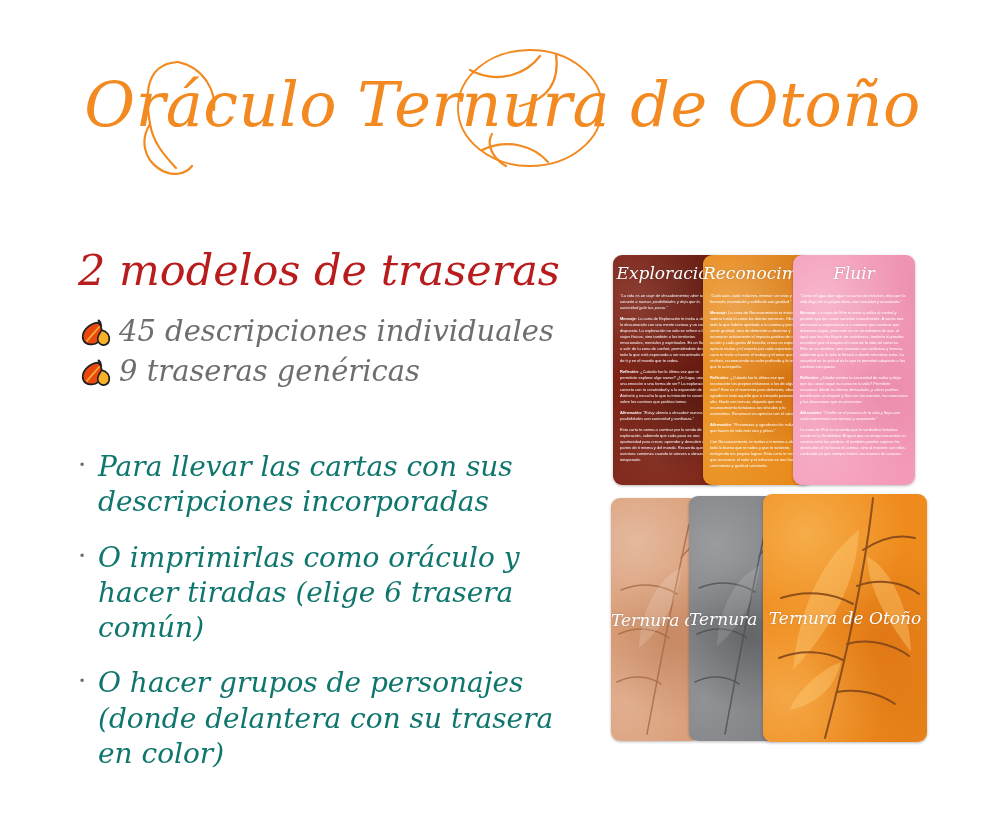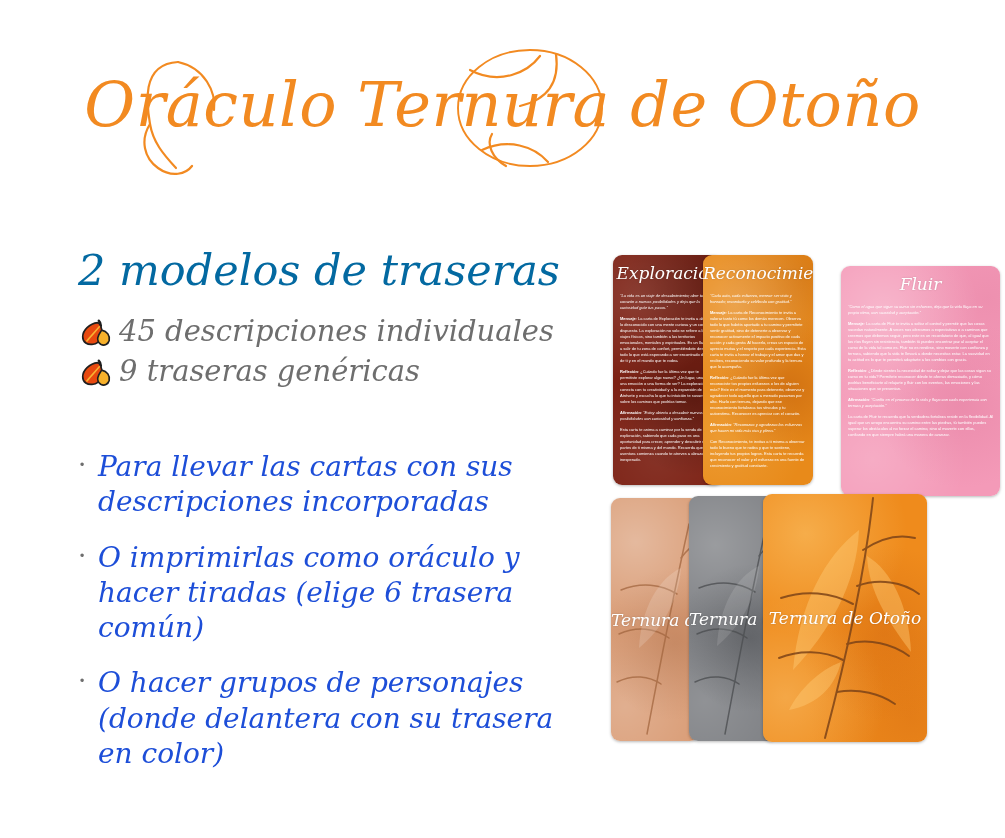--- a/index.html
+++ b/index.html
@@ -50,21 +50,21 @@
     position: absolute;
     left: 78px;
     top: 248px;
     width: 500px;
   }
   #section-heading {
     font-family: "DejaVu Serif", "Liberation Serif", serif;
     font-style: italic;
     font-weight: 400;
     font-size: 43px;
-    color: #0369a1;
+    color: #b91c1c;
     line-height: 1.05;
     margin: 0 0 22px 0;
     white-space: nowrap;
   }
   .feature-row {
     display: flex;
     align-items: center;
     margin: 0 0 6px 0;
   }
   .leaf-icon {
@@ -96,21 +96,21 @@
     font-size: 26px;
     color: #6e6e6e;
     line-height: 1.22;
     flex: 0 0 16px;
     margin-right: 4px;
   }
   .usage-text {
     font-family: "DejaVu Serif", "Liberation Serif", serif;
     font-style: italic;
     font-size: 28px;
-    color: #1d4ed8;
+    color: #0f766e;
     line-height: 1.26;
     max-width: 460px;
   }
 
   
   .card-group { position: absolute; }
   #fronts-group { left: 605px; top: 250px; width: 330px; height: 240px; }
   #backs-group  { left: 605px; top: 492px; width: 330px; height: 256px; }
 
   .card {
@@ -258,21 +258,21 @@
     <div class="front-title">Reconocimiento</div>
     <div class="front-body">
       <p class="quote">"Cada acto, cada esfuerzo, merece ser visto y honrado; reconócelo y celébralo con gratitud."</p>
       <p><span class="lbl">Mensaje</span><span>: La carta de Reconocimiento te invita a valorar tanto tú como los demás merecen. Observa todo lo que habéis aportado a tu camino y permítete sentir gratitud, sino de detenerte a observar y reconocer activamente el impacto positivo de cada acción y cada gesto. Al hacerlo, creas un espacio de aprecio mutua y el respeto por cada experiencia. Esta carta te invita a honrar el trabajo y el amor que das y recibes, reconociendo su valor profundo y la ternura que lo acompaña.</span></p>
       <p><span class="lbl">Reflexión</span><span>: ¿Cuándo fue la última vez que reconociste tus propios esfuerzos o los de alguien más? Este es el momento para detenerte, observar y agradecer todo aquello que a menudo pasamos por alto. Hazlo con ternura, dejando que ese reconocimiento fortalezca tus vínculos y tu autoestima. Reconocer es apreciar con el corazón.</span></p>
       <p><span class="lbl">Afirmación</span><span class="quote">: "Reconozco y agradezco los esfuerzos que hacen mi vida más rica y plena."</span></p>
       <p>Con Reconocimiento, te invitas a ti misma a observar todo lo bueno que te rodea y que te sostiene, incluyendo tus propios logros. Esta carta te recuerda que reconocer el valor y el esfuerzo es una fuente de crecimiento y gratitud constante.</p>
     </div>
   </div>
 
-  <div class="card" style="left:188px; top:16px; width:159px; height:230px;margin-left:48px;">
+  <div class="card" style="left:188px; top:5px; width:122px; height:230px;">
     <div class="card-tex" style="background:#f49ab8;
                 background-image:
                   radial-gradient(circle at 26% 20%, rgba(255,255,255,0.28), transparent 44%),
                   radial-gradient(circle at 76% 60%, rgba(214,108,144,0.30), transparent 46%),
                   radial-gradient(circle at 20% 84%, rgba(255,255,255,0.18), transparent 40%),
                   radial-gradient(circle at 92% 14%, rgba(214,108,144,0.22), transparent 36%);"></div>
     <div class="front-title">Fluir</div>
     <div class="front-body">
       <p class="quote">"Como el agua que sigue su curso sin esfuerzo, deja que la vida fluya en su propio ritmo, con suavidad y aceptación."</p>
       <p><span class="lbl">Mensaje</span><span>: La carta de Fluir te invita a soltar el control y permitir que las cosas sucedan naturalmente. A veces nos aferramos a expectativas o a caminos que creemos que debemos seguir, pero este es un recordatorio de que, al igual que los ríos fluyen sin resistencia, también tú puedes encontrar paz al aceptar el curso de la vida tal como es. Fluir no es rendirse, sino moverte con confianza y ternura, sabiendo que la vida te llevará a donde necesitas estar. La suavidad en tu actitud es lo que te permitirá adaptarte a los cambios con gracia.</span></p>

